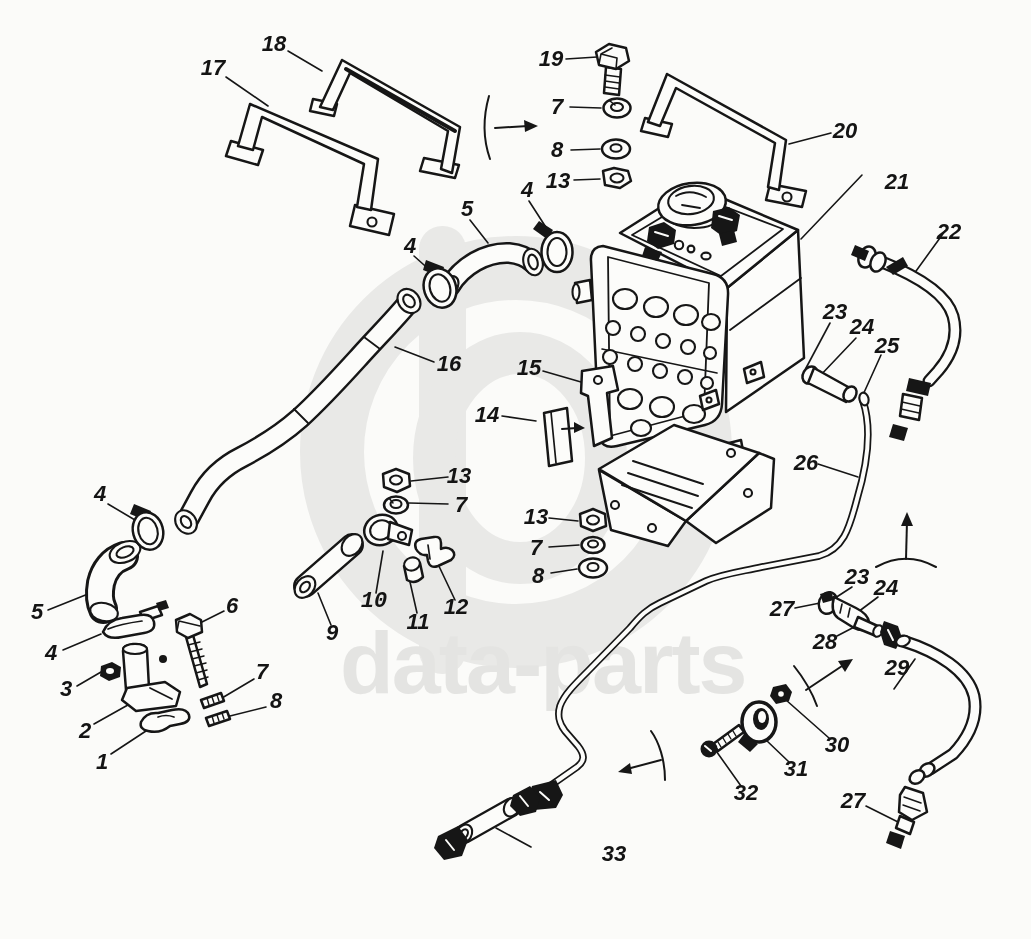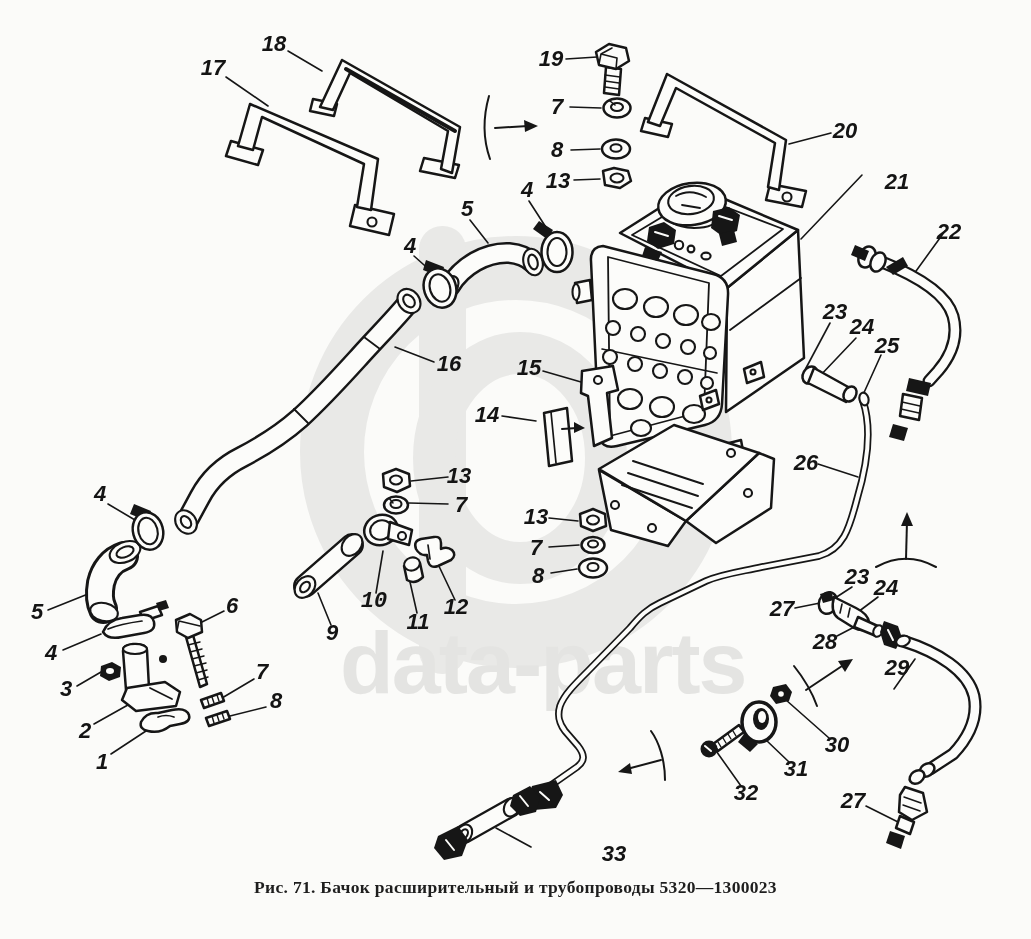--- a/index.html
+++ b/index.html
@@ -465,14 +465,13 @@
       <span class="callout" style="left: 782px; top: 609px;">27</span>
       <span class="callout" style="left: 825px; top: 642px;">28</span>
       <span class="callout" style="left: 897px; top: 668px;">29</span>
       <span class="callout" style="left: 837px; top: 745px;">30</span>
       <span class="callout" style="left: 796px; top: 769px;">31</span>
       <span class="callout" style="left: 746px; top: 793px;">32</span>
       <span class="callout" style="left: 853px; top: 801px;">27</span>
       <span class="callout" style="left: 572px; top: 854px; margin-left: 42px;">33</span>
     </div>
 
-  <div class="caption">Рис. 71. Бачок расширительный и трубопроводы 5320—1300023</div>
 </div>
 
 </body></html>

